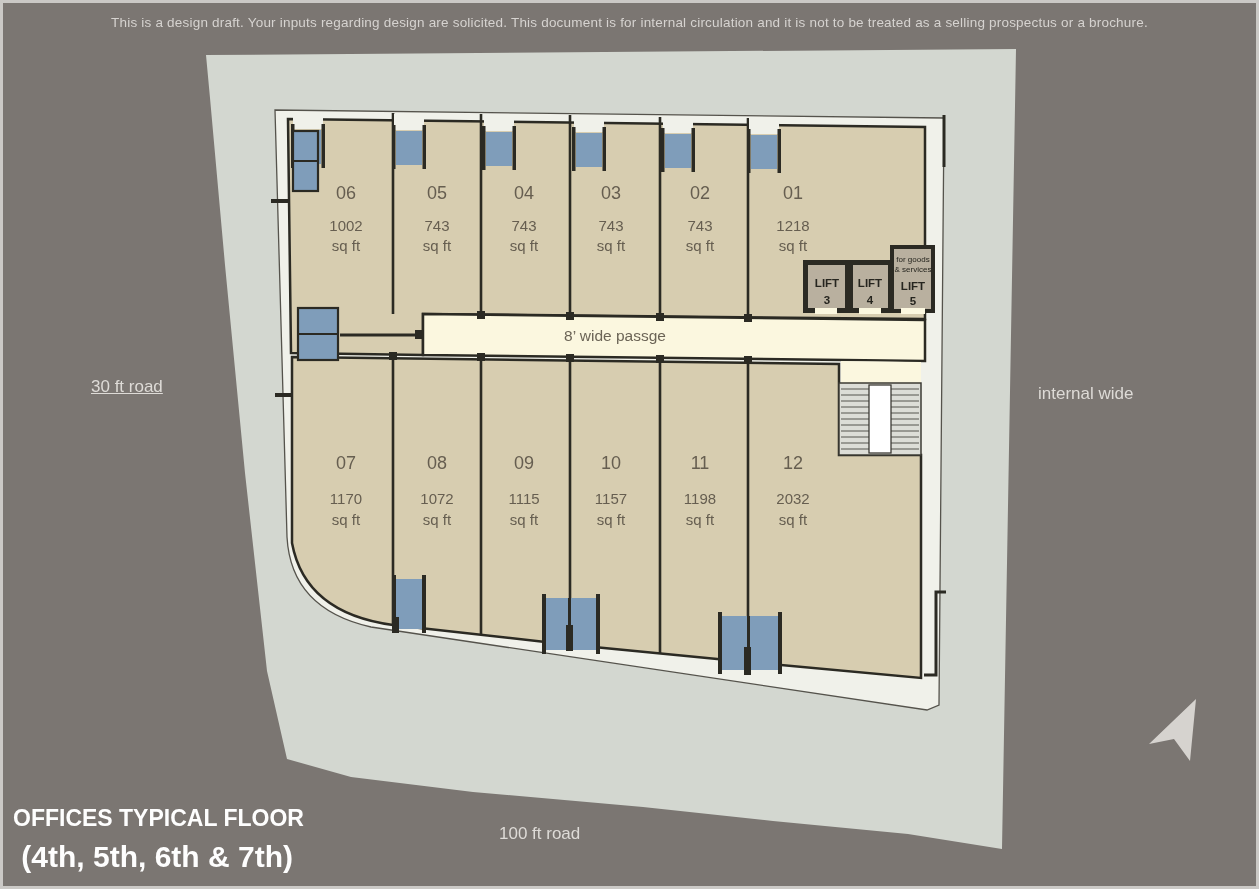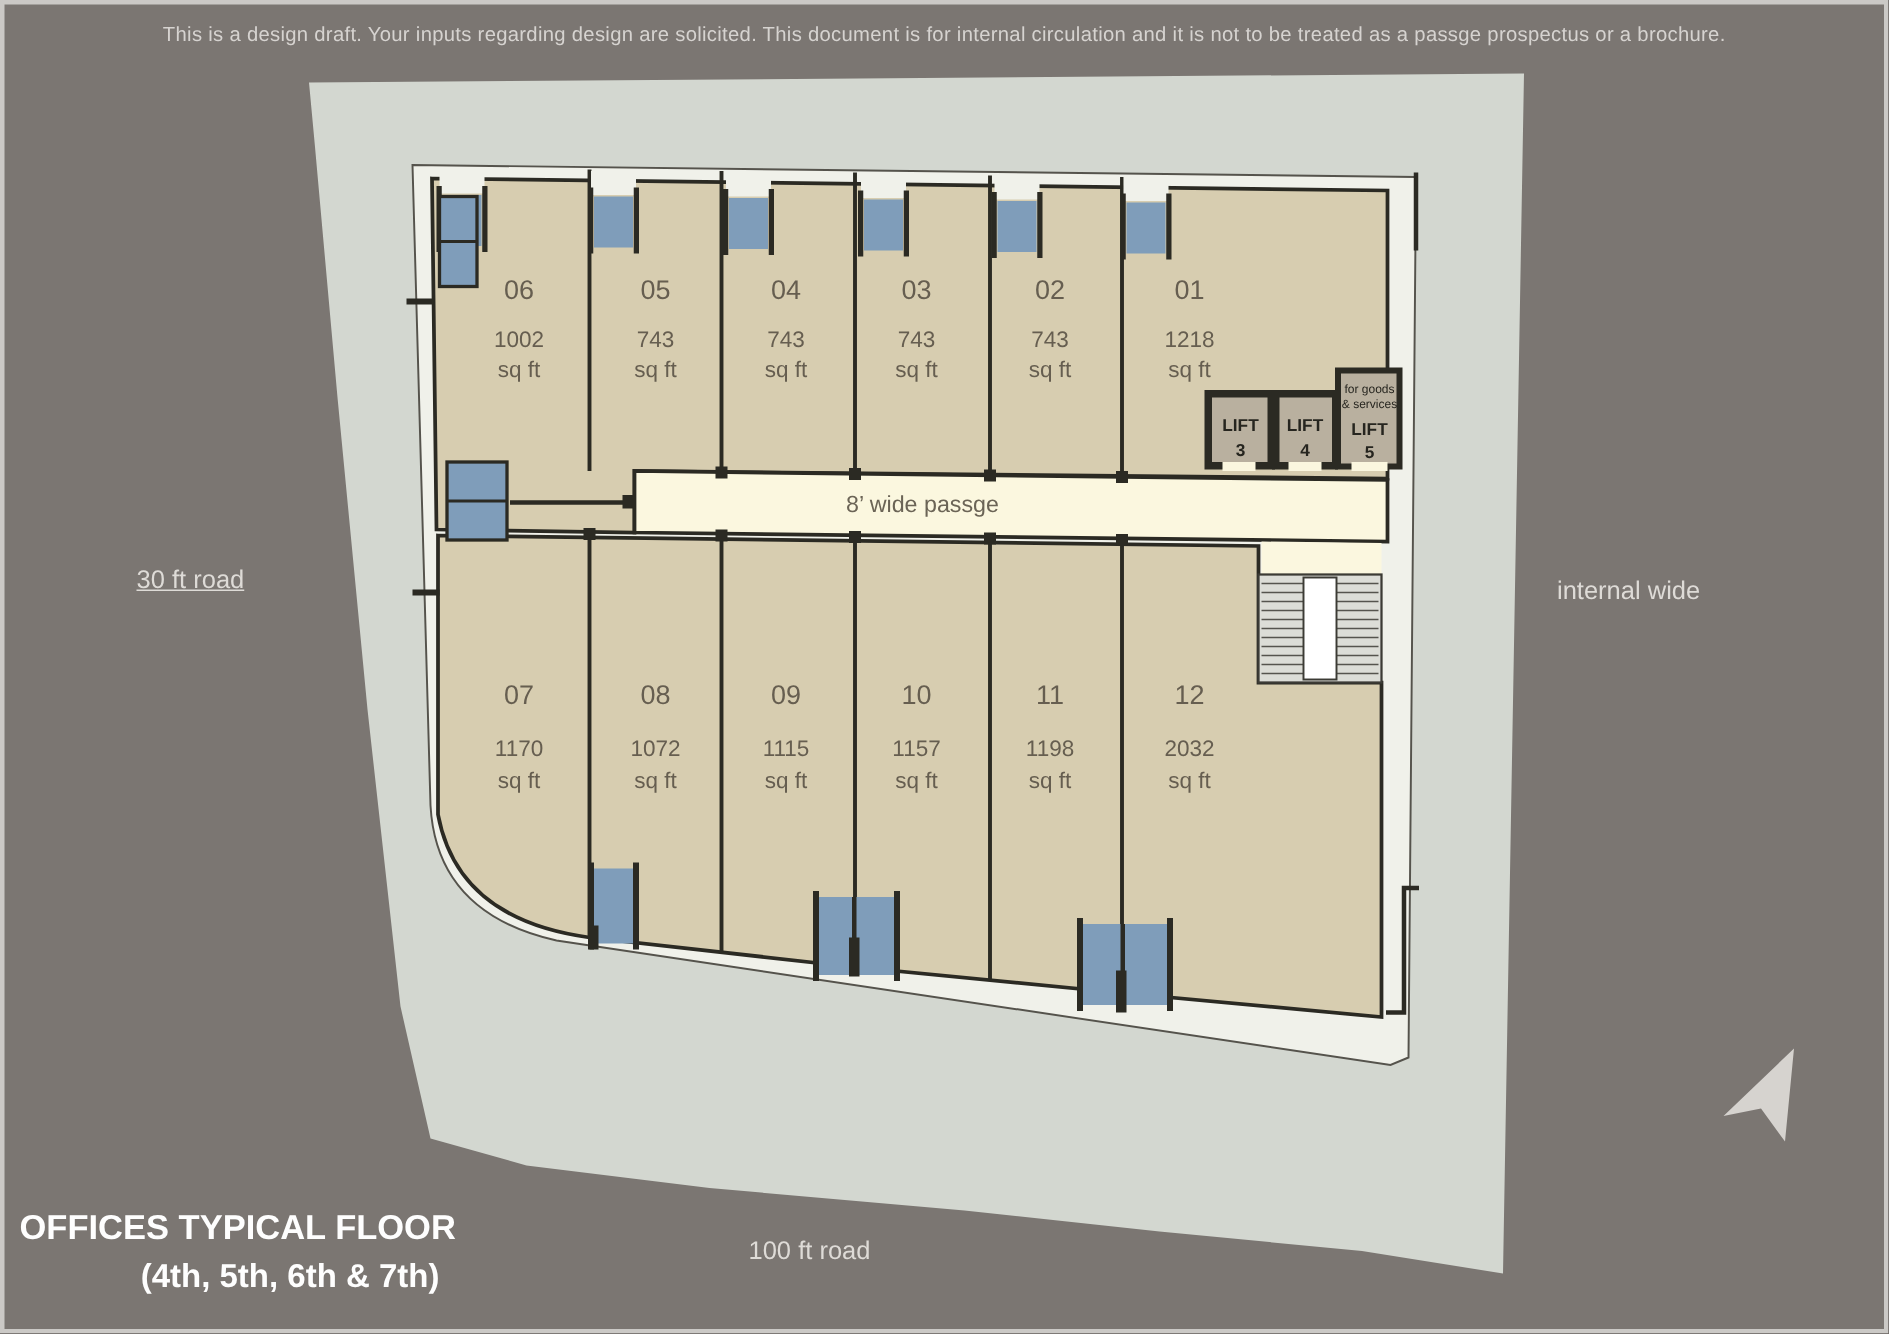--- a/index.html
+++ b/index.html
@@ -20,21 +20,21 @@
   }
   .road-label{font-size:17px;color:#dedbd7;}
   .road-left{left:88px;top:374px;text-decoration:underline;}
   .road-right{left:1035px;top:381px;}
   .road-bottom{left:496px;top:821px;}
   .floor-title{
     left:10px;top:799px;width:280px;text-align:right;
     color:#fefefe;font-weight:bold;line-height:1.45;
   }
   .floor-title .t1{font-size:23px;}
-  .floor-title .t2{font-size:22px;}
+  .floor-title .t2{font-size:30px;}
 
   
   .s-wall{stroke:#2b2a23;stroke-width:2.5;}
   .s-band{stroke:#55534c;stroke-width:1.3;}
   .s-div{stroke:#2b2a23;stroke-width:2.6;}
   .s-win{stroke:#2b2a23;stroke-width:2.2;}
   .wallfill{fill:#2b2a23;}
   .stairline{stroke:#55544e;stroke-width:1;}
   text{font-family:"Liberation Sans",sans-serif;}
   .office-num{font-size:18px;fill:#665e50;text-anchor:middle;}
@@ -245,21 +245,21 @@
       <text class="office-area" x="697" y="501">1198</text>
       <text class="office-area" x="697" y="522">sq ft</text>
       <text class="office-num" x="790" y="466">12</text>
       <text class="office-area" x="790" y="501">2032</text>
       <text class="office-area" x="790" y="522">sq ft</text>
     </g>
 
     <polygon points="1193,696 1146,741 1171,736 1187,758" fill="#d6d3cf"></polygon>
   </svg>
 
-  <div class="overlay disclaimer">This is a design draft. Your inputs regarding design are solicited. This document is for internal circulation and it is not to be treated as a passge prospectus or a brochure.</div>
+  <div class="overlay disclaimer">This is a design draft. Your inputs regarding design are solicited. This document is for internal circulation and it is not to be treated as a selling prospectus or a brochure.</div>
   <div class="overlay road-label road-left">30 ft road</div>
   <div class="overlay road-label road-right">internal wide</div>
   <div class="overlay road-label road-bottom">100 ft road</div>
   <div class="overlay floor-title">
     <div class="t1">OFFICES TYPICAL FLOOR</div>
     <div class="t2">(4th, 5th, 6th &amp; 7th)</div>
   </div>
 
 </div>
 

